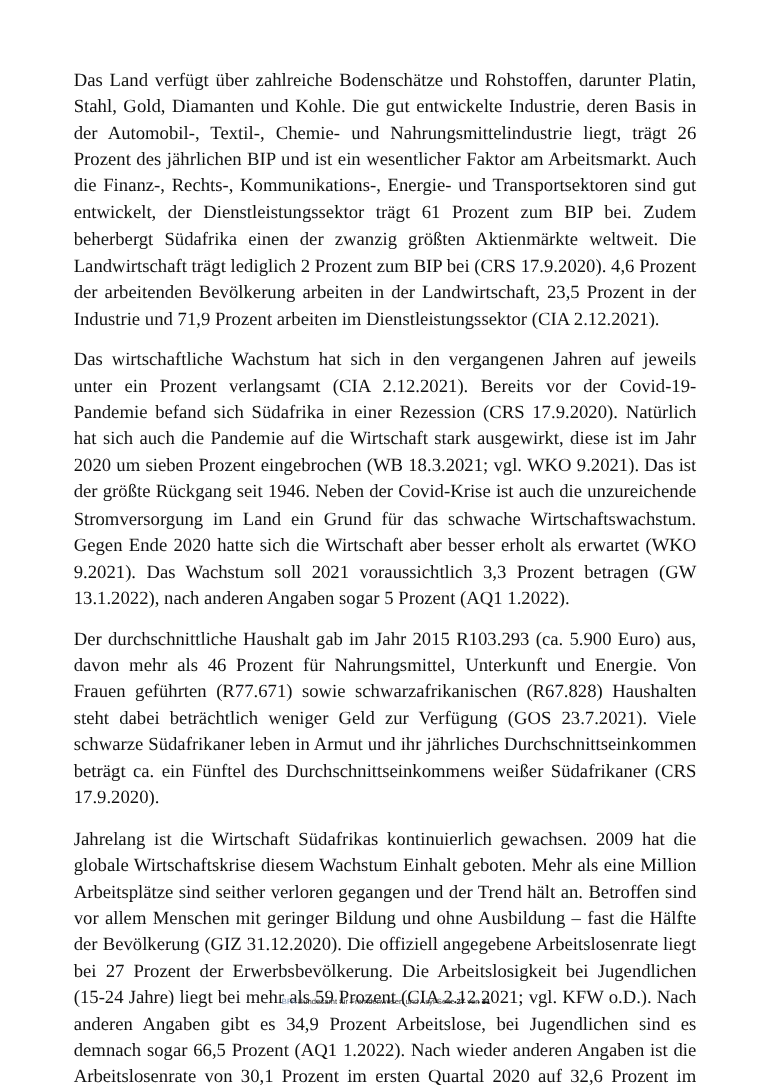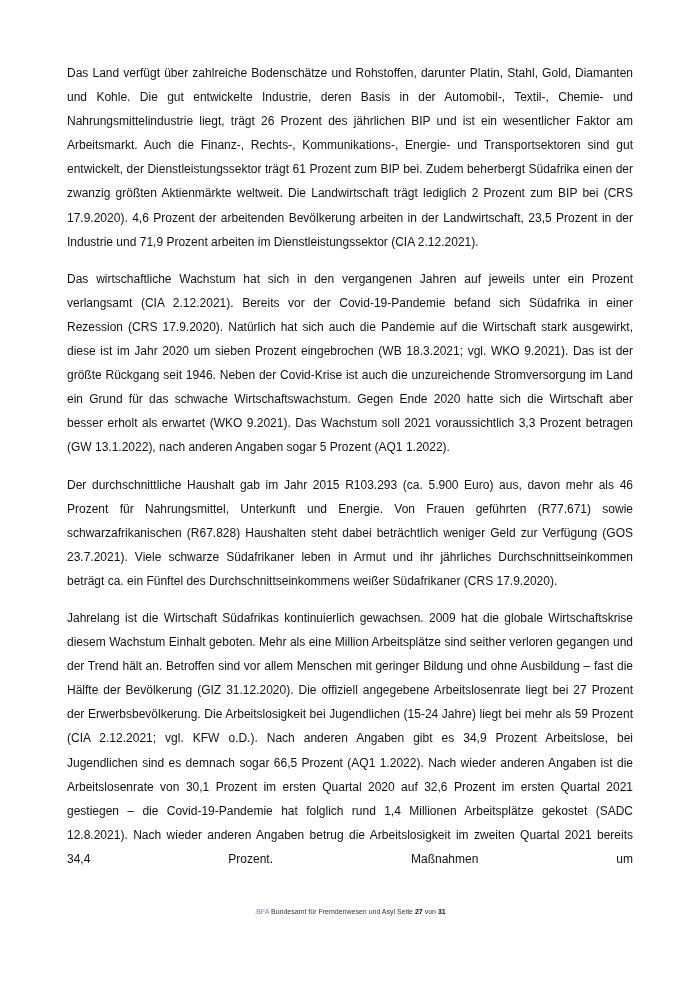--- a/index.html
+++ b/index.html
@@ -16,24 +16,25 @@
       color: #111111;
     }
     .page {
       position: absolute;
       left: 67px;
       top: 61px;
       width: 566px;
     }
     .para {
       margin: 0 0 13px 0;
-      font-size: 12px;
+      font-size: 17px;
       line-height: 24.1px;
       text-align: justify;
       hyphens: none;
+      font-family: Liberation Serif, serif;
     }
     .footer {
       position: absolute;
       left: 0;
       width: 700px;
       top: 907px;
       text-align: center;
       font-size: 7px;
       color: #333333;
       line-height: 10px;

